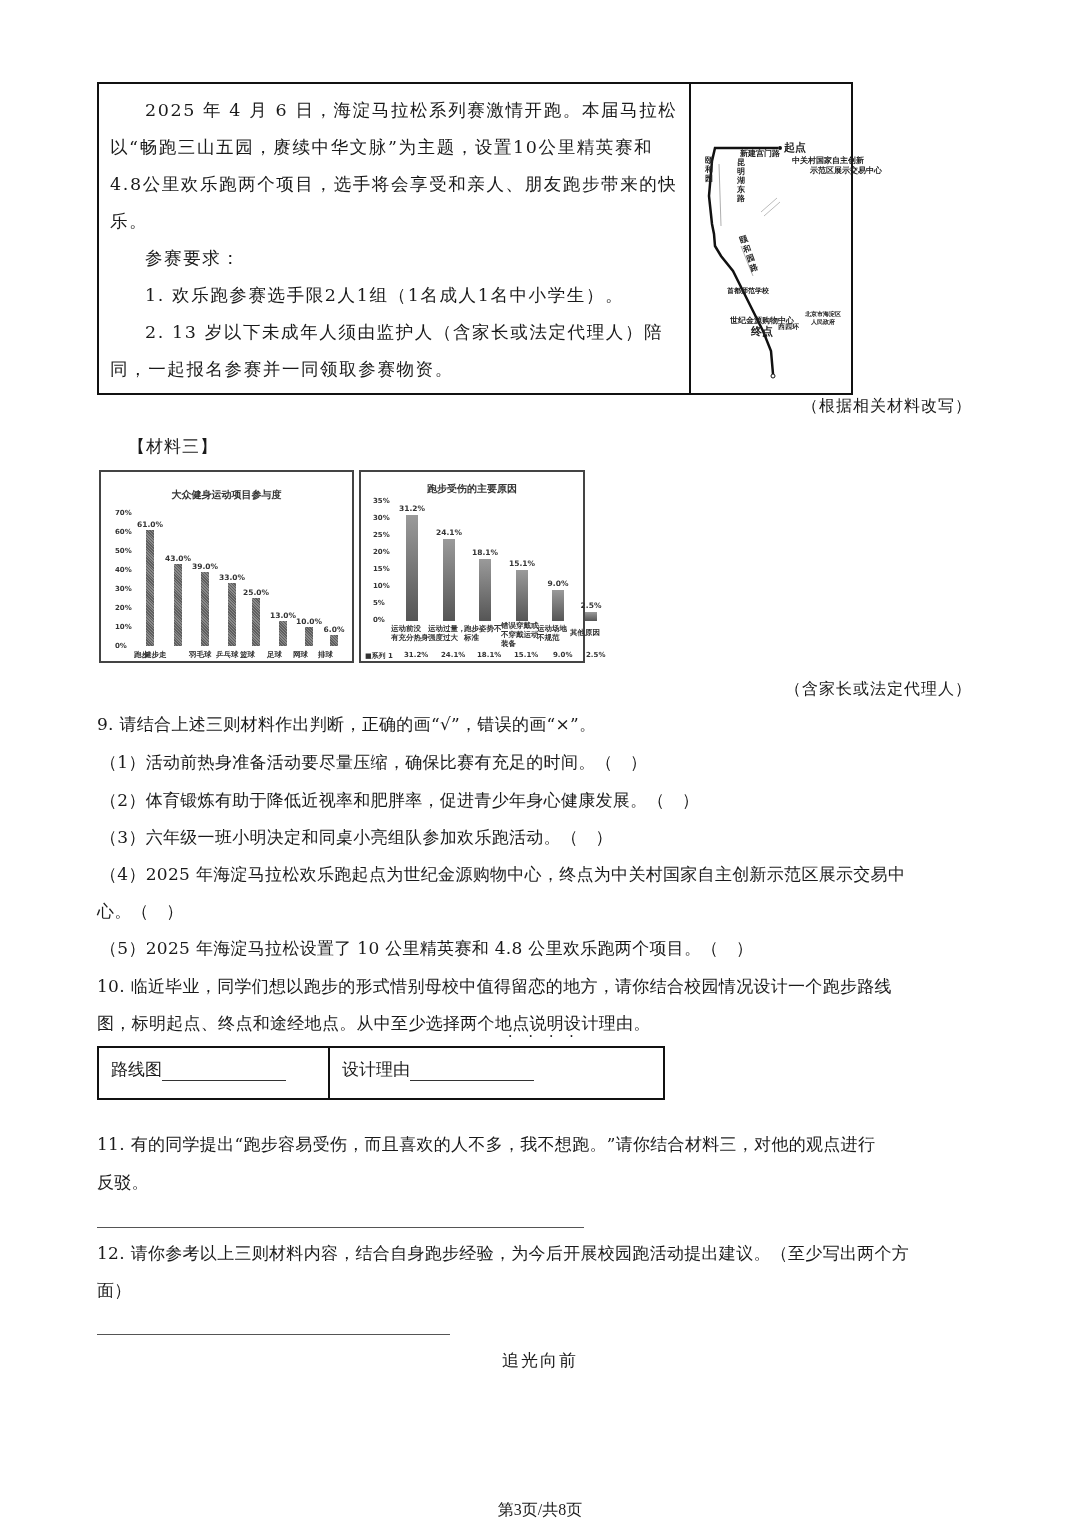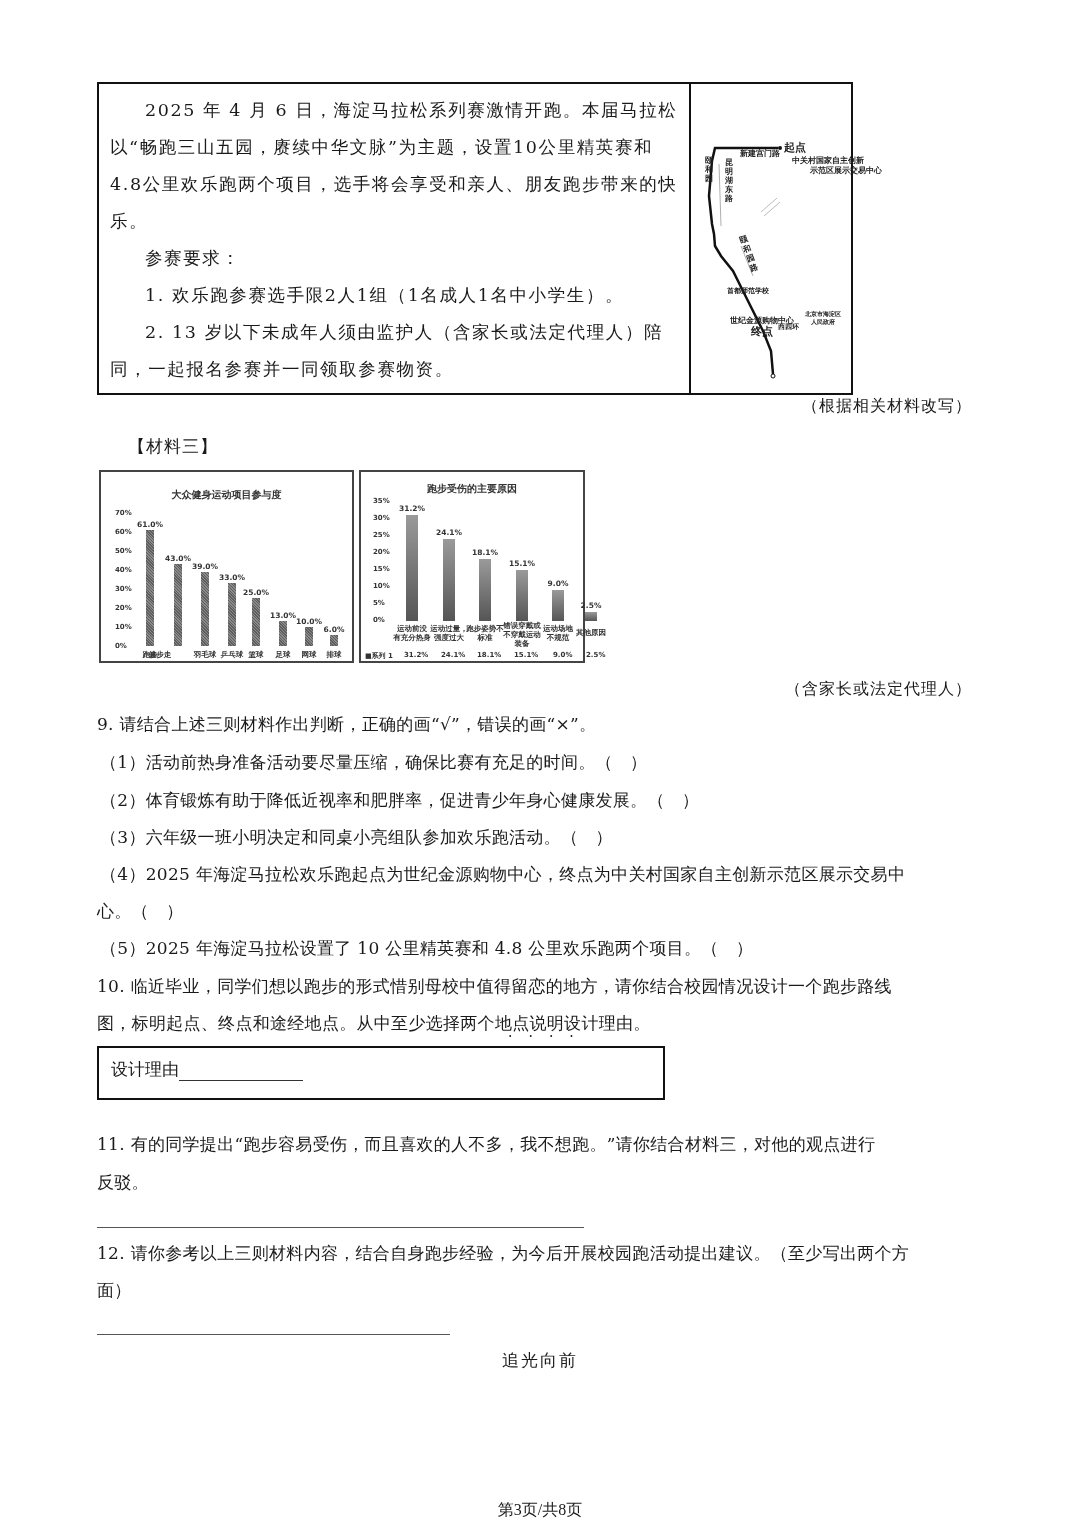--- a/index.html
+++ b/index.html
@@ -25,21 +25,21 @@
 
   
   .chart { border: 2px solid #444; background: #fff; }
   .chart1 { left: 99px; top: 470px; width: 255px; height: 193px; }
   .chart2 { left: 359px; top: 470px; width: 226px; height: 193px; }
   .chart-title { position: absolute; left: 0; right: 0; text-align: center; font-family: "DejaVu Sans", sans-serif; font-size: 10px; font-weight: bold; color: #333; }
   .ytick { position: absolute; font-family: "DejaVu Sans", sans-serif; font-size: 7px; font-weight: bold; color: #333; }
   .bar { position: absolute; background: repeating-linear-gradient(45deg, #5e5e5e 0, #5e5e5e 1px, #8a8a8a 1px, #8a8a8a 2px); }
   .bar.v2 { background: linear-gradient(180deg, #9a9a9a 0%, #555 100%); }
   .barlabel { position: absolute; font-family: "DejaVu Sans", sans-serif; font-size: 7.5px; font-weight: bold; color: #333; text-align: center; width: 40px; }
-  .xlabel { position: absolute; font-family: "DejaVu Sans", sans-serif; font-size: 7.5px; font-weight: bold; color: #333; text-align: center; line-height: 9px; }
+  .xlabel { position: absolute; font-family: "DejaVu Sans", sans-serif; font-size: 7.5px; font-weight: bold; color: #333; line-height: 9px; }
   .series-row { position: absolute; font-family: "DejaVu Sans", sans-serif; font-size: 7px; font-weight: bold; color: #333; }
 
   .source2 { right: 108px; top: 679px; font-size: 16px; letter-spacing: 1px; }
 
   
   .q { left: 97px; font-size: 17px; letter-spacing: 0.3px; white-space: nowrap; }
   .sub { left: 100px; font-size: 17px; letter-spacing: 0.3px; white-space: nowrap; }
 
   .emph-dots { left: 508px; top: 1028px; font-size: 14px; letter-spacing: 16px; }
 
@@ -71,21 +71,21 @@
     <circle cx="80" cy="290" r="2" fill="none" stroke="#111" stroke-width="1"></circle>
     <line x1="68" y1="126" x2="84" y2="112" stroke="#bbb" stroke-width="1"></line>
     <line x1="71" y1="130" x2="87" y2="116" stroke="#bbb" stroke-width="1"></line>
     <line x1="26" y1="78" x2="28" y2="140" stroke="#777" stroke-width="0.6"></line>
     <line x1="48" y1="160" x2="60" y2="190" stroke="#777" stroke-width="0.6"></line>
   </svg>
   <span class="map-label big" style="left:91px; top:54px;">起点</span>
   <span class="map-label" style="left:99px; top:69px;">中关村国家自主创新</span>
   <span class="map-label" style="left:81px; top:79px;margin-left:36px;">示范区展示交易中心</span>
   <span class="map-label" style="left:47px; top:62px;">新建宫门路</span>
-  <span class="map-label" style="left:32px; top:72px; line-height:9px; white-space:normal; width:9px;">
+  <span class="map-label" style="left:44px; top:72px; line-height:9px; white-space:normal; width:9px;">
     <span>昆</span>
     <span>明</span>
     <span>湖</span>
     <span>东</span>
     <span>路</span>
   </span>
   <span class="map-label" style="left:12px; top:70px; line-height:9px; white-space:normal; width:9px;">
     <span>颐</span>
     <span>和</span>
     <span>园</span>
@@ -211,20 +211,23 @@
 <div class="abs sub" style="top:826px;">（3）六年级一班小明决定和同桌小亮组队参加欢乐跑活动。（　）</div>
 <div class="abs sub" style="top:863px;">（4）2025 年海淀马拉松欢乐跑起点为世纪金源购物中心，终点为中关村国家自主创新示范区展示交易中</div>
 <div class="abs q" style="top:900px;">心。（　）</div>
 <div class="abs sub" style="top:937px;">（5）2025 年海淀马拉松设置了 10 公里精英赛和 4.8 公里欢乐跑两个项目。（　）</div>
 
 <div class="abs q" style="top:975px;">10. 临近毕业，同学们想以跑步的形式惜别母校中值得留恋的地方，请你结合校园情况设计一个跑步路线</div>
 <div class="abs q" style="top:1012px;">图，标明起点、终点和途经地点。从中至少选择两个地点说明设计理由。</div>
 <div class="abs emph-dots">····</div>
 
 <div class="abs route-table">
+  <div class="route-cell c1">
+    <span>路线图</span><span class="blank"></span>
+  </div>
   <div class="route-cell">
     <span>设计理由</span><span class="blank"></span>
   </div>
 </div>
 
 <div class="abs q" style="top:1133px;">11. 有的同学提出“跑步容易受伤，而且喜欢的人不多，我不想跑。”请你结合材料三，对他的观点进行</div>
 <div class="abs q" style="top:1171px;">反驳。</div>
 <div class="abs answer-line" style="left:97px; top:1227px; width:487px;"></div>
 
 <div class="abs q" style="top:1242px;">12. 请你参考以上三则材料内容，结合自身跑步经验，为今后开展校园跑活动提出建议。（至少写出两个方</div>

